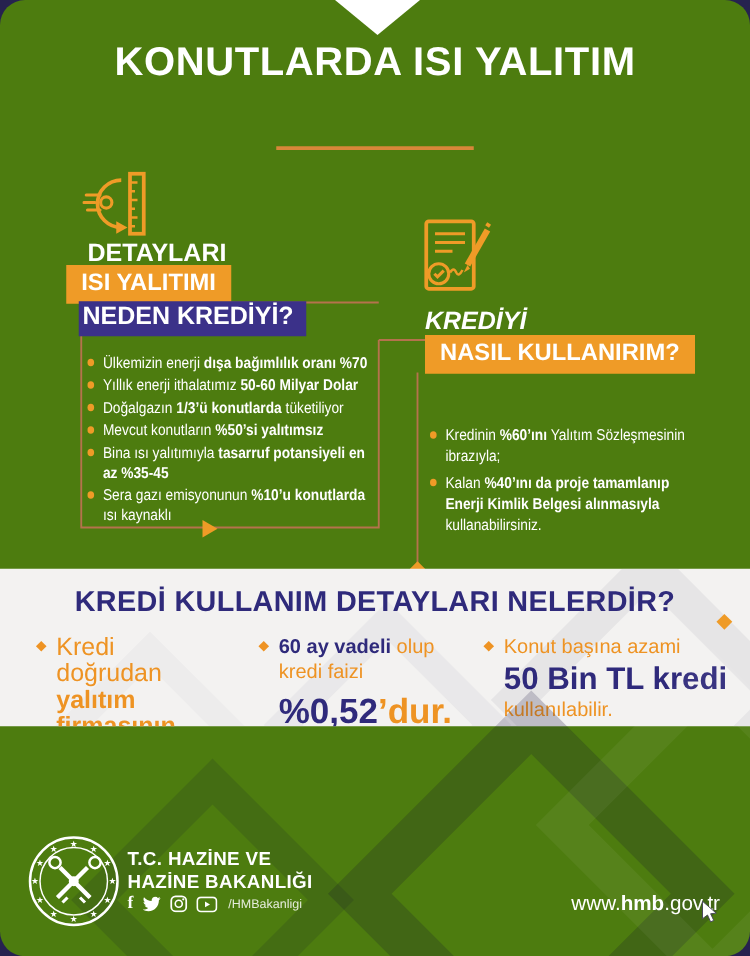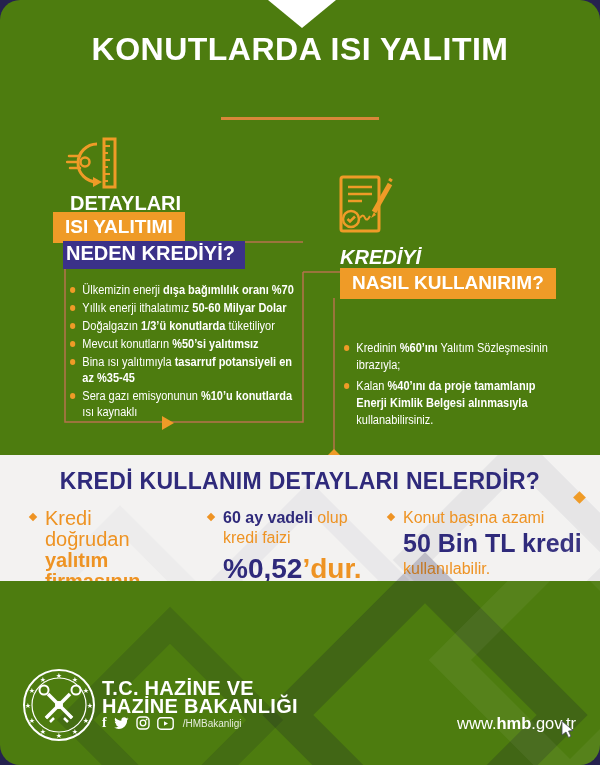--- a/index.html
+++ b/index.html
@@ -62,21 +62,21 @@
   .wm { position:absolute; transform:rotate(45deg); }
   .wm-light1 { left:430px; top:470px; width:180px; height:180px; border:28px solid rgba(180,178,188,0.20); }
   .wm-light2 { left:240px; top:510px; width:140px; height:140px; border:22px solid rgba(180,178,188,0.14); }
   .wm-light3 { left:60px;  top:530px; width:120px; height:120px; border:20px solid rgba(180,178,188,0.09); }
   .wm-dark1  { left:310px; top:600px; width:230px; height:230px; border:36px solid rgba(12,8,48,0.18); }
   .wm-dark2  { left:470px; top:560px; width:200px; height:200px; border:30px solid rgba(255,255,255,0.05); }
   .wm-dark3  { left:90px;  top:640px; width:160px; height:160px; border:26px solid rgba(12,8,48,0.12); }
 
   
   .ministry { position:absolute; left:102px; top:679px; color:#ffffff; font-weight:bold;
-    font-size:20px; line-height:18px; letter-spacing:0.3px; white-space:nowrap; }
+    font-size:15px; line-height:18px; letter-spacing:0.3px; white-space:nowrap; }
   .social-row { position:absolute; left:102px; top:716px; display:flex; align-items:center; gap:7px; }
   .social-row .handle { color:rgba(255,255,255,0.85); font-size:10px; margin-left:2px; }
   .fb-f { color:#ffffff; font-weight:bold; font-size:14px; line-height:14px; font-family:"Liberation Serif", serif; }
   .website { position:absolute; right:24px; top:714px; color:#ffffff; font-size:16.5px; white-space:nowrap; }
   .website b { font-weight:bold; }
   .cursor-svg { position:absolute; right:24px; top:720px; }
 </style>
 </head>
 <body>
 

